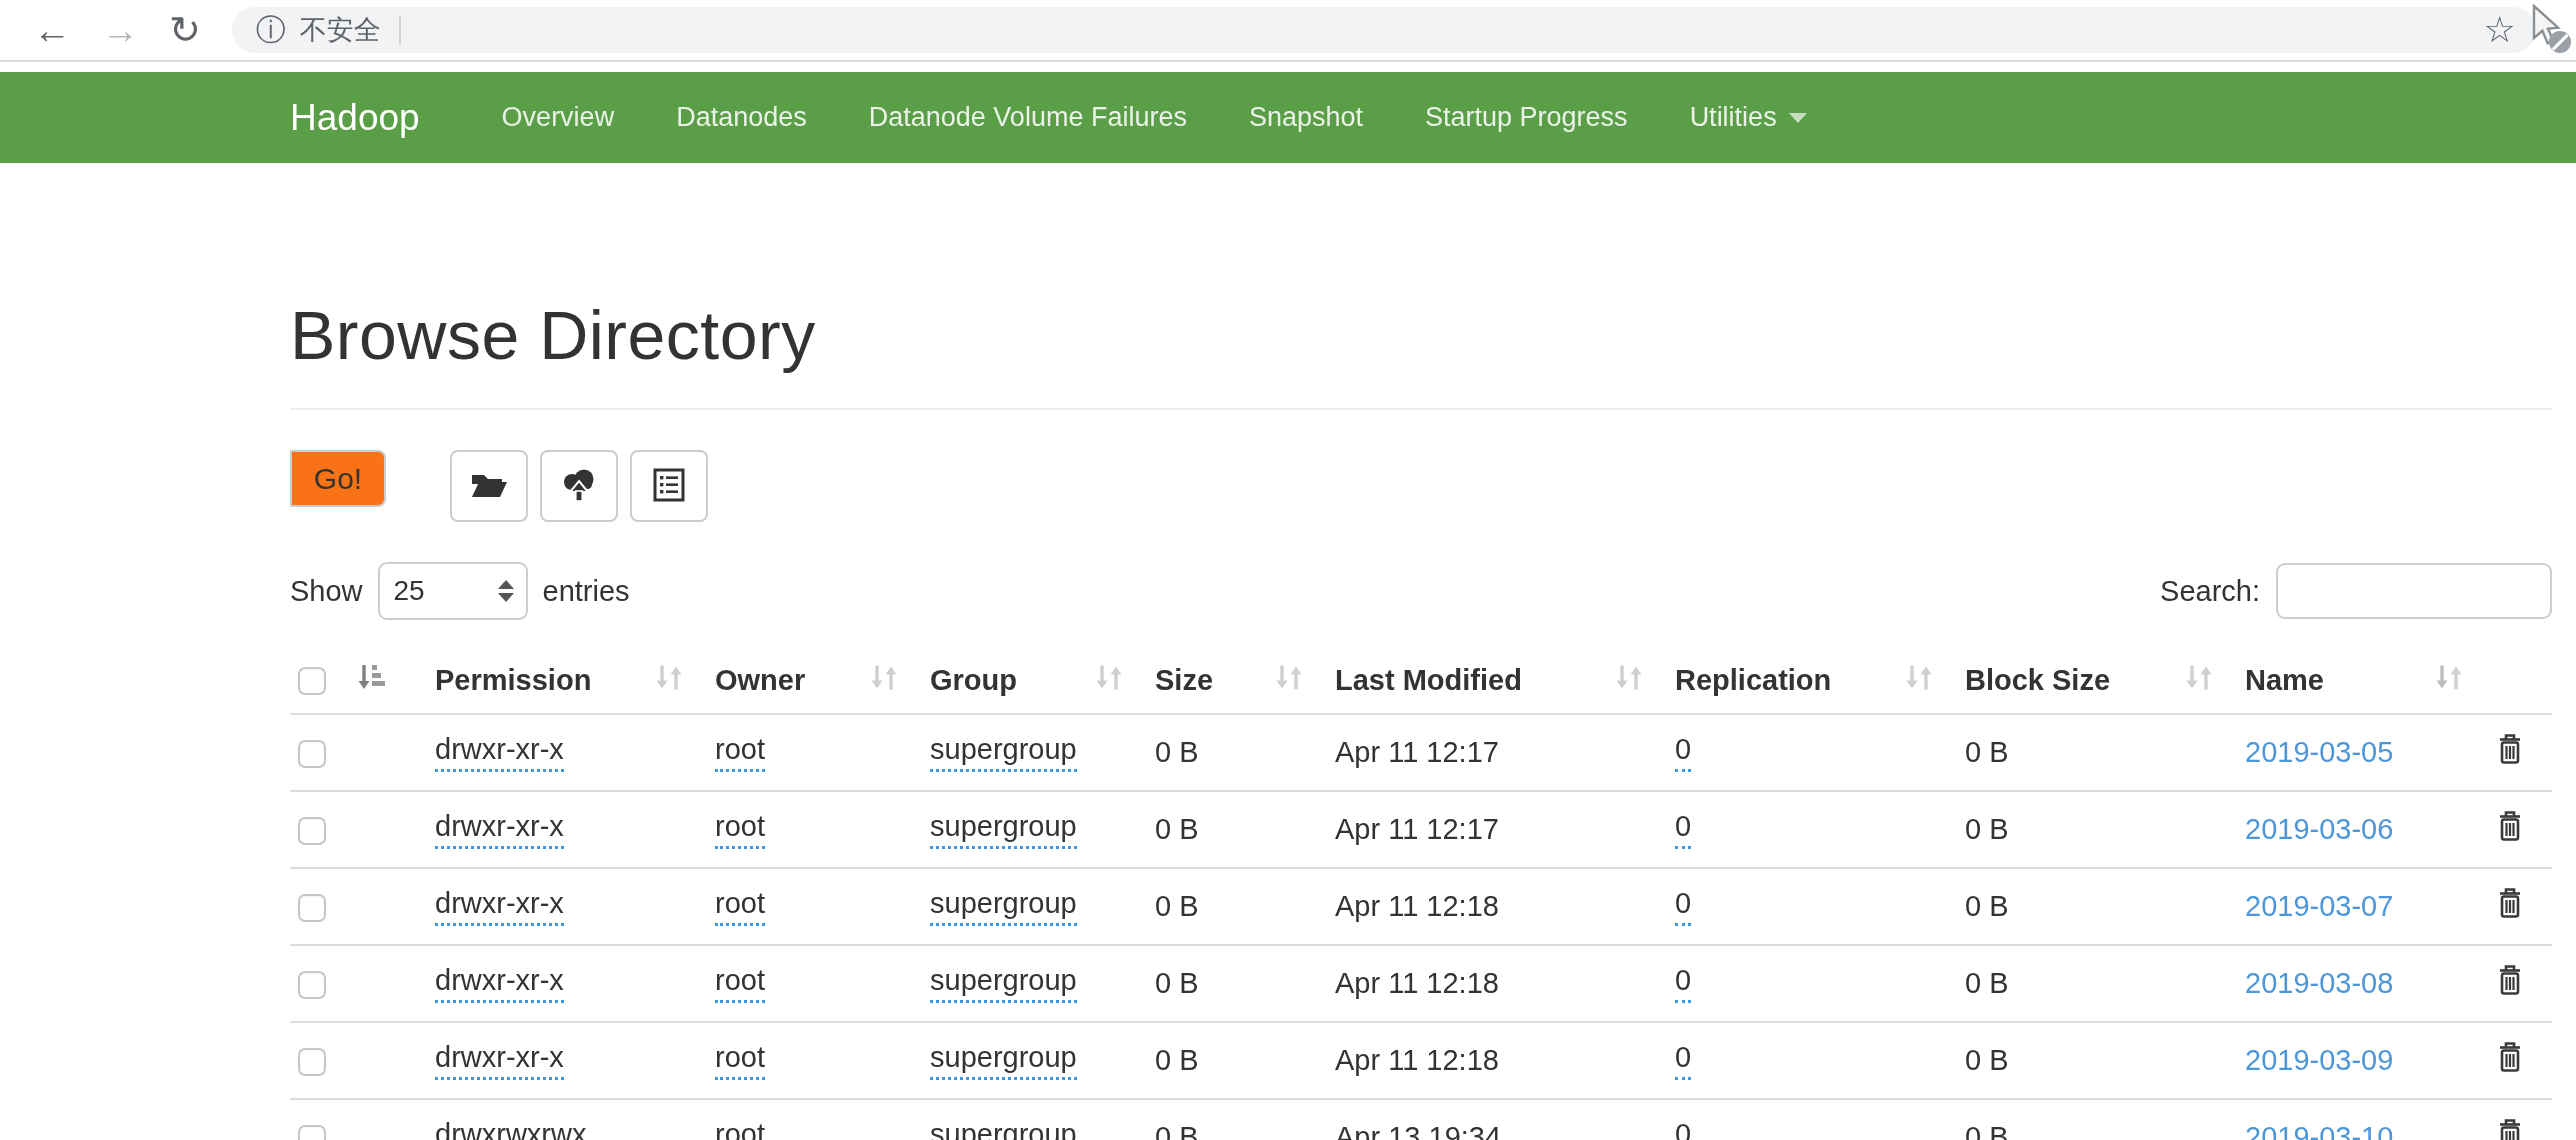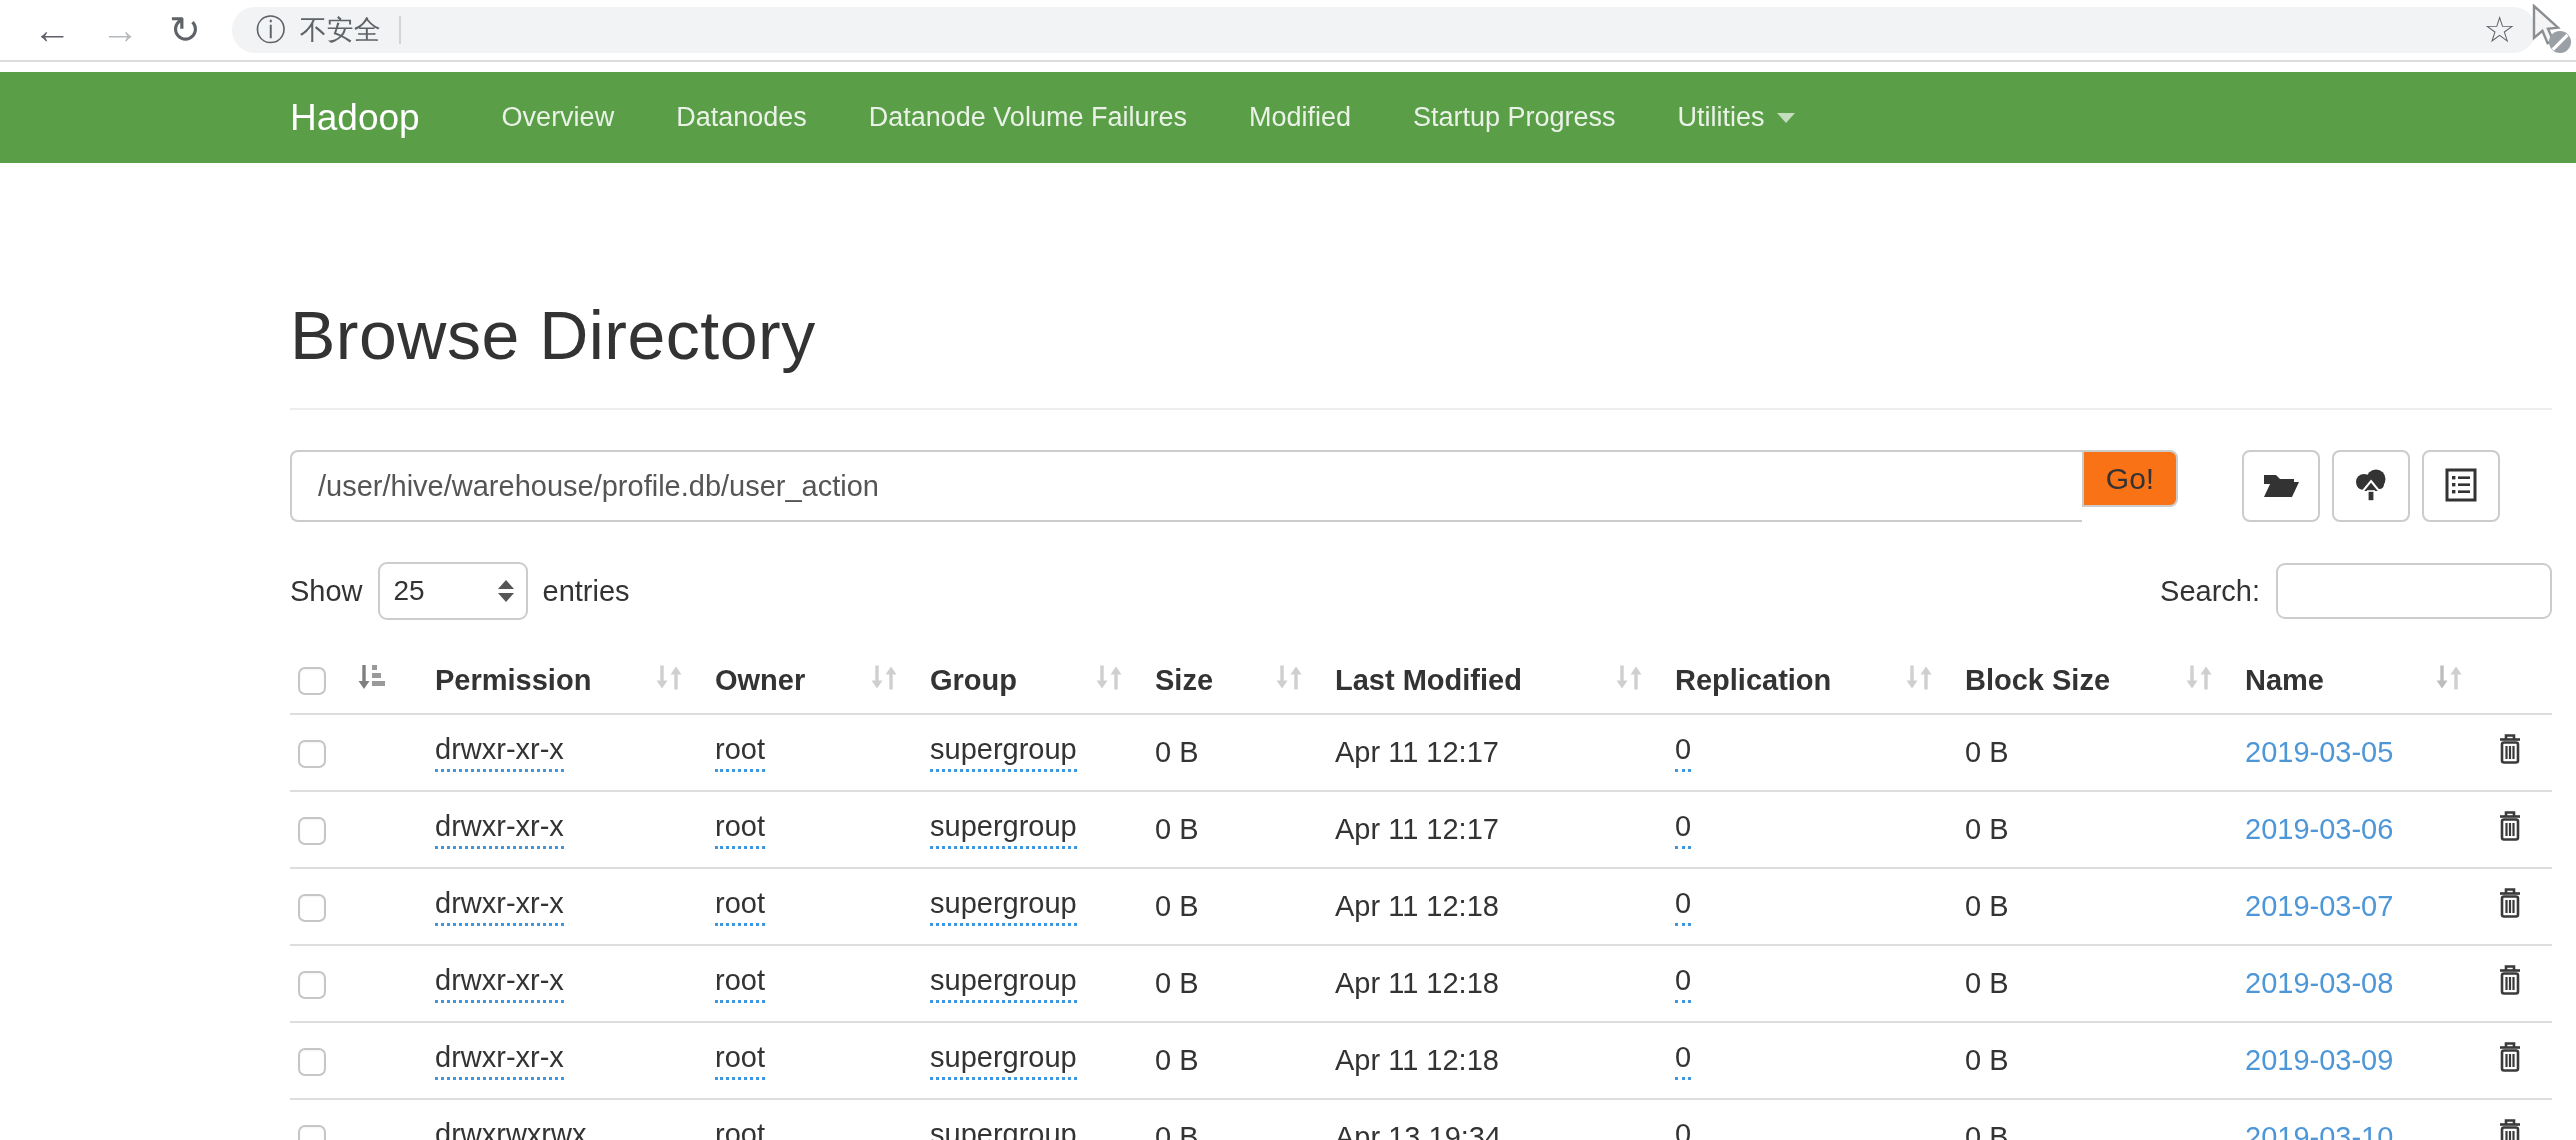--- a/index.html
+++ b/index.html
@@ -99,35 +99,34 @@
     </svg>
   </div>
 </div>
 <div class="white-gap"></div>
 
 <div class="navbar">
   <a class="brand">Hadoop</a>
   <a class="nav-item">Overview</a>
   <a class="nav-item">Datanodes</a>
   <a class="nav-item">Datanode Volume Failures</a>
-  <a class="nav-item">Modified</a>
+  <a class="nav-item">Snapshot</a>
   <a class="nav-item">Startup Progress</a>
   <a class="nav-item">
       <span>Utilities</span>
       <span class="caret"></span>
     </a>
 </div>
 
 <div class="container">
 
   <h1 class="page-title">Browse Directory</h1>
   <hr class="rule">
 
   <div class="path-row">
-    <input class="path-input" type="text" value="/user/hive/warehouse/profile.db/user_action" style="">
     <button class="go-btn">Go!</button>
 
     <button class="icon-btn first">
       <span>
         <svg width="40" height="34" viewBox="0 0 40 34">
           <path d="M3,7 h12 l4,4 h14 v5 H3 z" fill="#333"></path>
           <path d="M3,29 L10,14 H38 L31,29 Z" fill="#333"></path>
         </svg>
       </span>
     </button>

